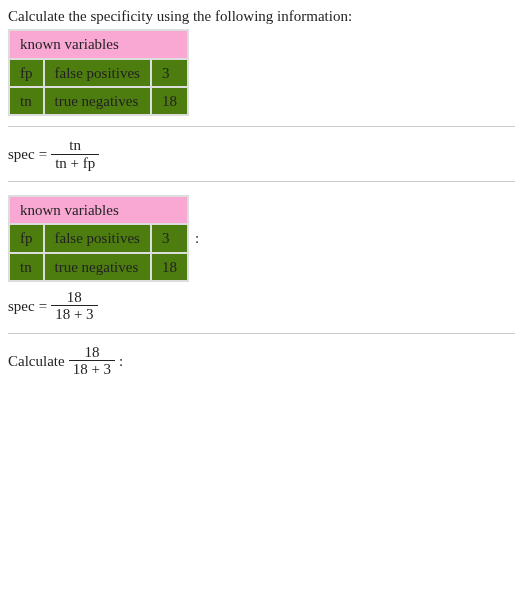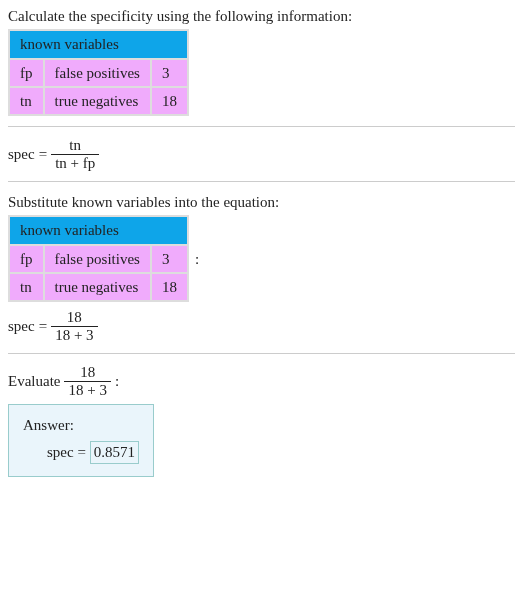--- a/index.html
+++ b/index.html
@@ -21,28 +21,28 @@
       margin: 10px 0;
     }
     table.vars {
       border-collapse: collapse;
       margin-top: 3px;
       margin-bottom: 3px;
     }
     table.vars th {
       text-align: left;
       font-weight: normal;
-      background: #0ea5e9;
+      background: #f9a8d4;
       border: 2px solid #ddd;
       padding: 3px 10px;
     }
     table.vars td {
       border: 2px solid #ddd;
       padding: 3px 10px;
-      background: #f0abfc;
+      background: #4d7c0f;
     }
     .frac {
       display: inline-block;
       vertical-align: middle;
       text-align: center;
       line-height: 1.1;
     }
     .frac .num {
       display: block;
       padding: 0 4px;
@@ -116,21 +116,20 @@
     <span class="frac">
       <span class="num">tn</span>
       <span class="den">tn + fp</span>
     </span>
   </div>
 </div>
 
 <hr>
 
 <div class="section">
-  <div>Substitute known variables into the equation:</div>
   <div class="substitute-row">
     <table class="vars">
       <tbody>
           <tr>
             <th colspan="3">known variables</th>
           </tr>
       <tr>
         <td>fp</td>
         <td>false positives</td>
         <td>3</td>
@@ -151,28 +150,20 @@
       <span class="num">18</span>
       <span class="den">18 + 3</span>
     </span>
   </div>
 </div>
 
 <hr>
 
 <div class="section">
   <div class="eqline">
-    <span>Evaluate</span>
+    <span>Calculate</span>
     <span class="frac">
       <span class="num">18</span>
       <span class="den">18 + 3</span>
     </span>
     <span>:</span>
   </div>
-  <div class="answer-box">
-    <div class="answer-label">Answer:</div>
-    <div class="answer-val-outer">
-      <span>spec</span>
-      <span>=</span>
-      <span class="boxed">0.8571</span>
-    </div>
-  </div>
 </div>
 
 </body></html>

